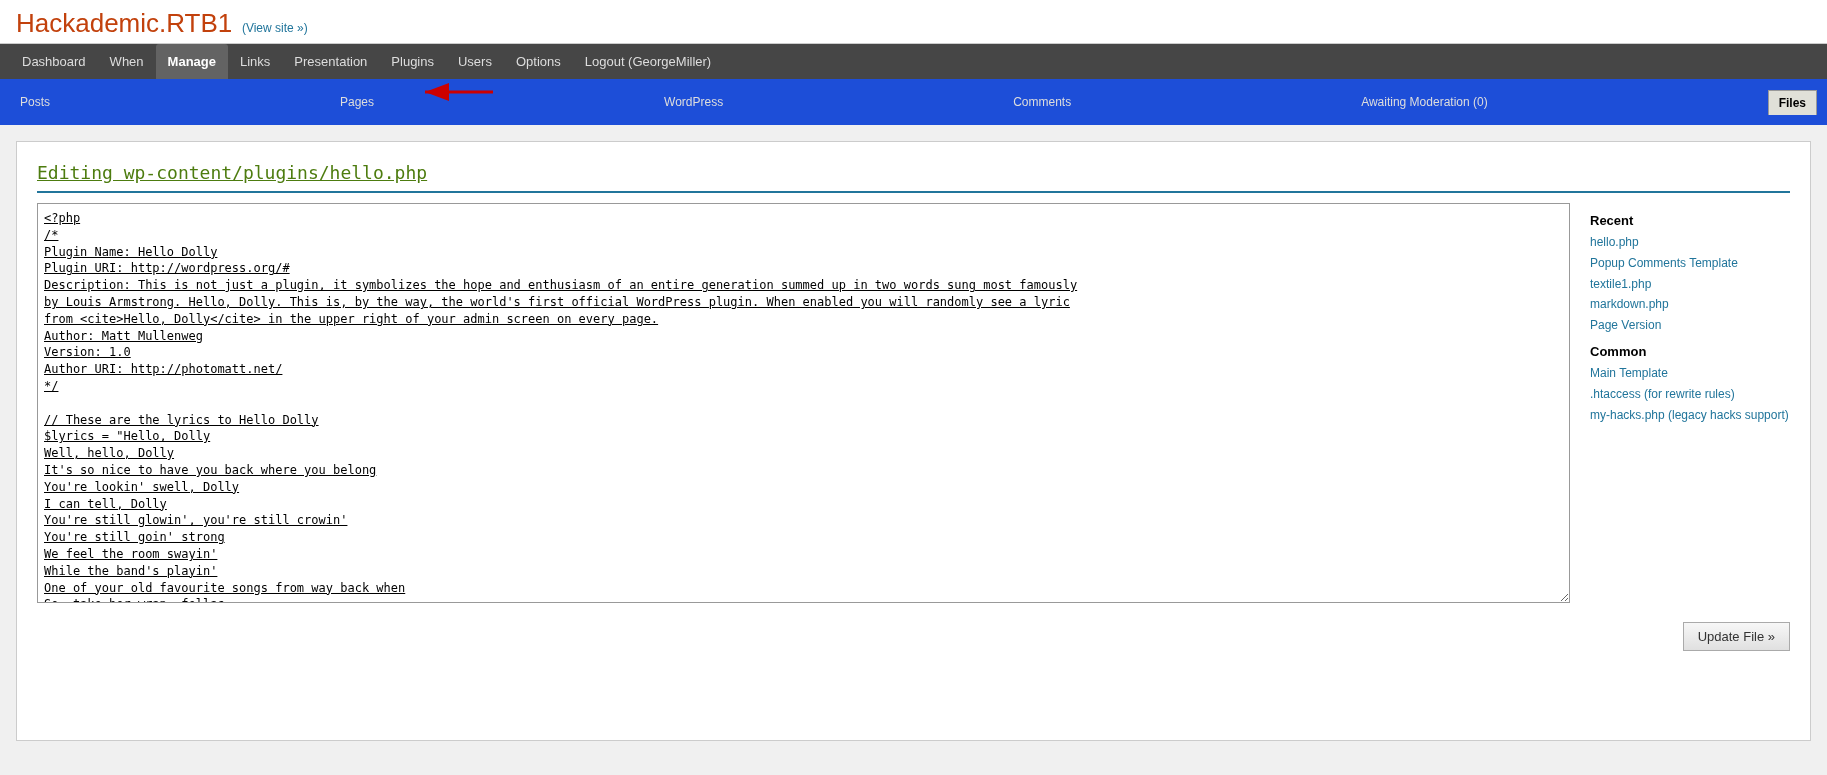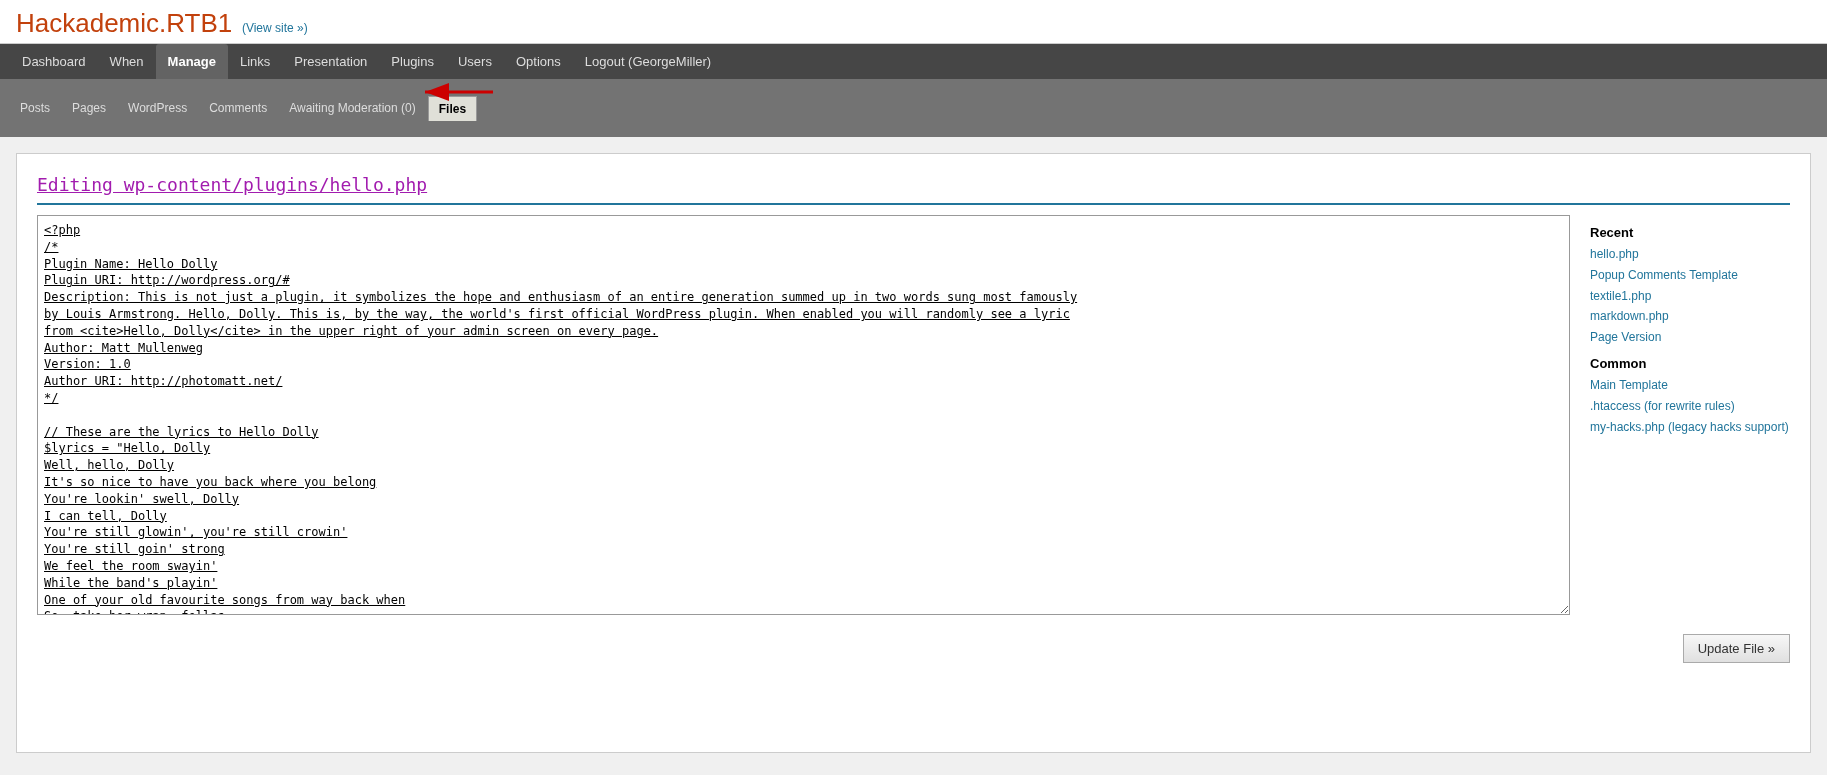--- a/index.html
+++ b/index.html
@@ -9,30 +9,30 @@
     #header { background: #fff; border-bottom: 1px solid #ccc; padding: 8px 16px 4px; }
     #site-title { font-size: 26px; font-weight: normal; color: #c2410c; display: inline; }
     #view-site-link { font-size: 12px; color: #21759b; text-decoration: none; margin-left: 6px; }
 
     
     #primary-nav { background: #464646; padding: 0 10px; display: flex; align-items: center; text-align: right; }
     .primary-nav-item { color: #ddd; text-decoration: none; padding: 10px 12px; font-size: 13px; display: inline-block; }
     .primary-nav-item.active { background: #636363; color: #fff; border-radius: 3px 3px 0 0; font-weight: bold; }
 
     
-    #secondary-nav { background: #737373; padding: 16px 10px; display: flex; align-items: center; gap: 2px; }
+    #secondary-nav { background: #1d4ed8; padding: 10px 10px; display: flex; align-items: center; gap: 2px; justify-content: space-between; }
     .secondary-nav-item { color: #ddd; text-decoration: none; padding: 6px 10px; font-size: 12px; display: inline-block; }
     .secondary-nav-item.active { background: #e0e0d8; color: #000; border: 1px solid #999; border-bottom: none; font-weight: bold; padding: 5px 10px; }
 
     
     #main { padding: 16px; }
     #content-box { background: #fff; border: 1px solid #ccc; padding: 20px; min-height: 600px; position: relative; }
 
     
-    #editing-title { font-size: 18px; color: #a21caf; text-decoration: underline; border-bottom: 2px solid #21759b; padding-bottom: 8px; margin-bottom: 10px; font-family: monospace; font-weight: normal; }
+    #editing-title { font-size: 18px; color: #4d7c0f; text-decoration: underline; border-bottom: 2px solid #21759b; padding-bottom: 8px; margin-bottom: 10px; font-family: monospace; font-weight: normal; }
 
     
     #editor-layout { display: flex; gap: 20px; }
 
     
     #file-editor { flex: 1; }
     #code-textarea { width: 100%; height: 400px; font-family: monospace; font-size: 12px; border: 1px solid #999; padding: 6px; resize: vertical; color: #000; background: #fff; line-height: 1.4; text-decoration: underline; }
 
     
     #sidebar { width: 200px; flex-shrink: 0; }

